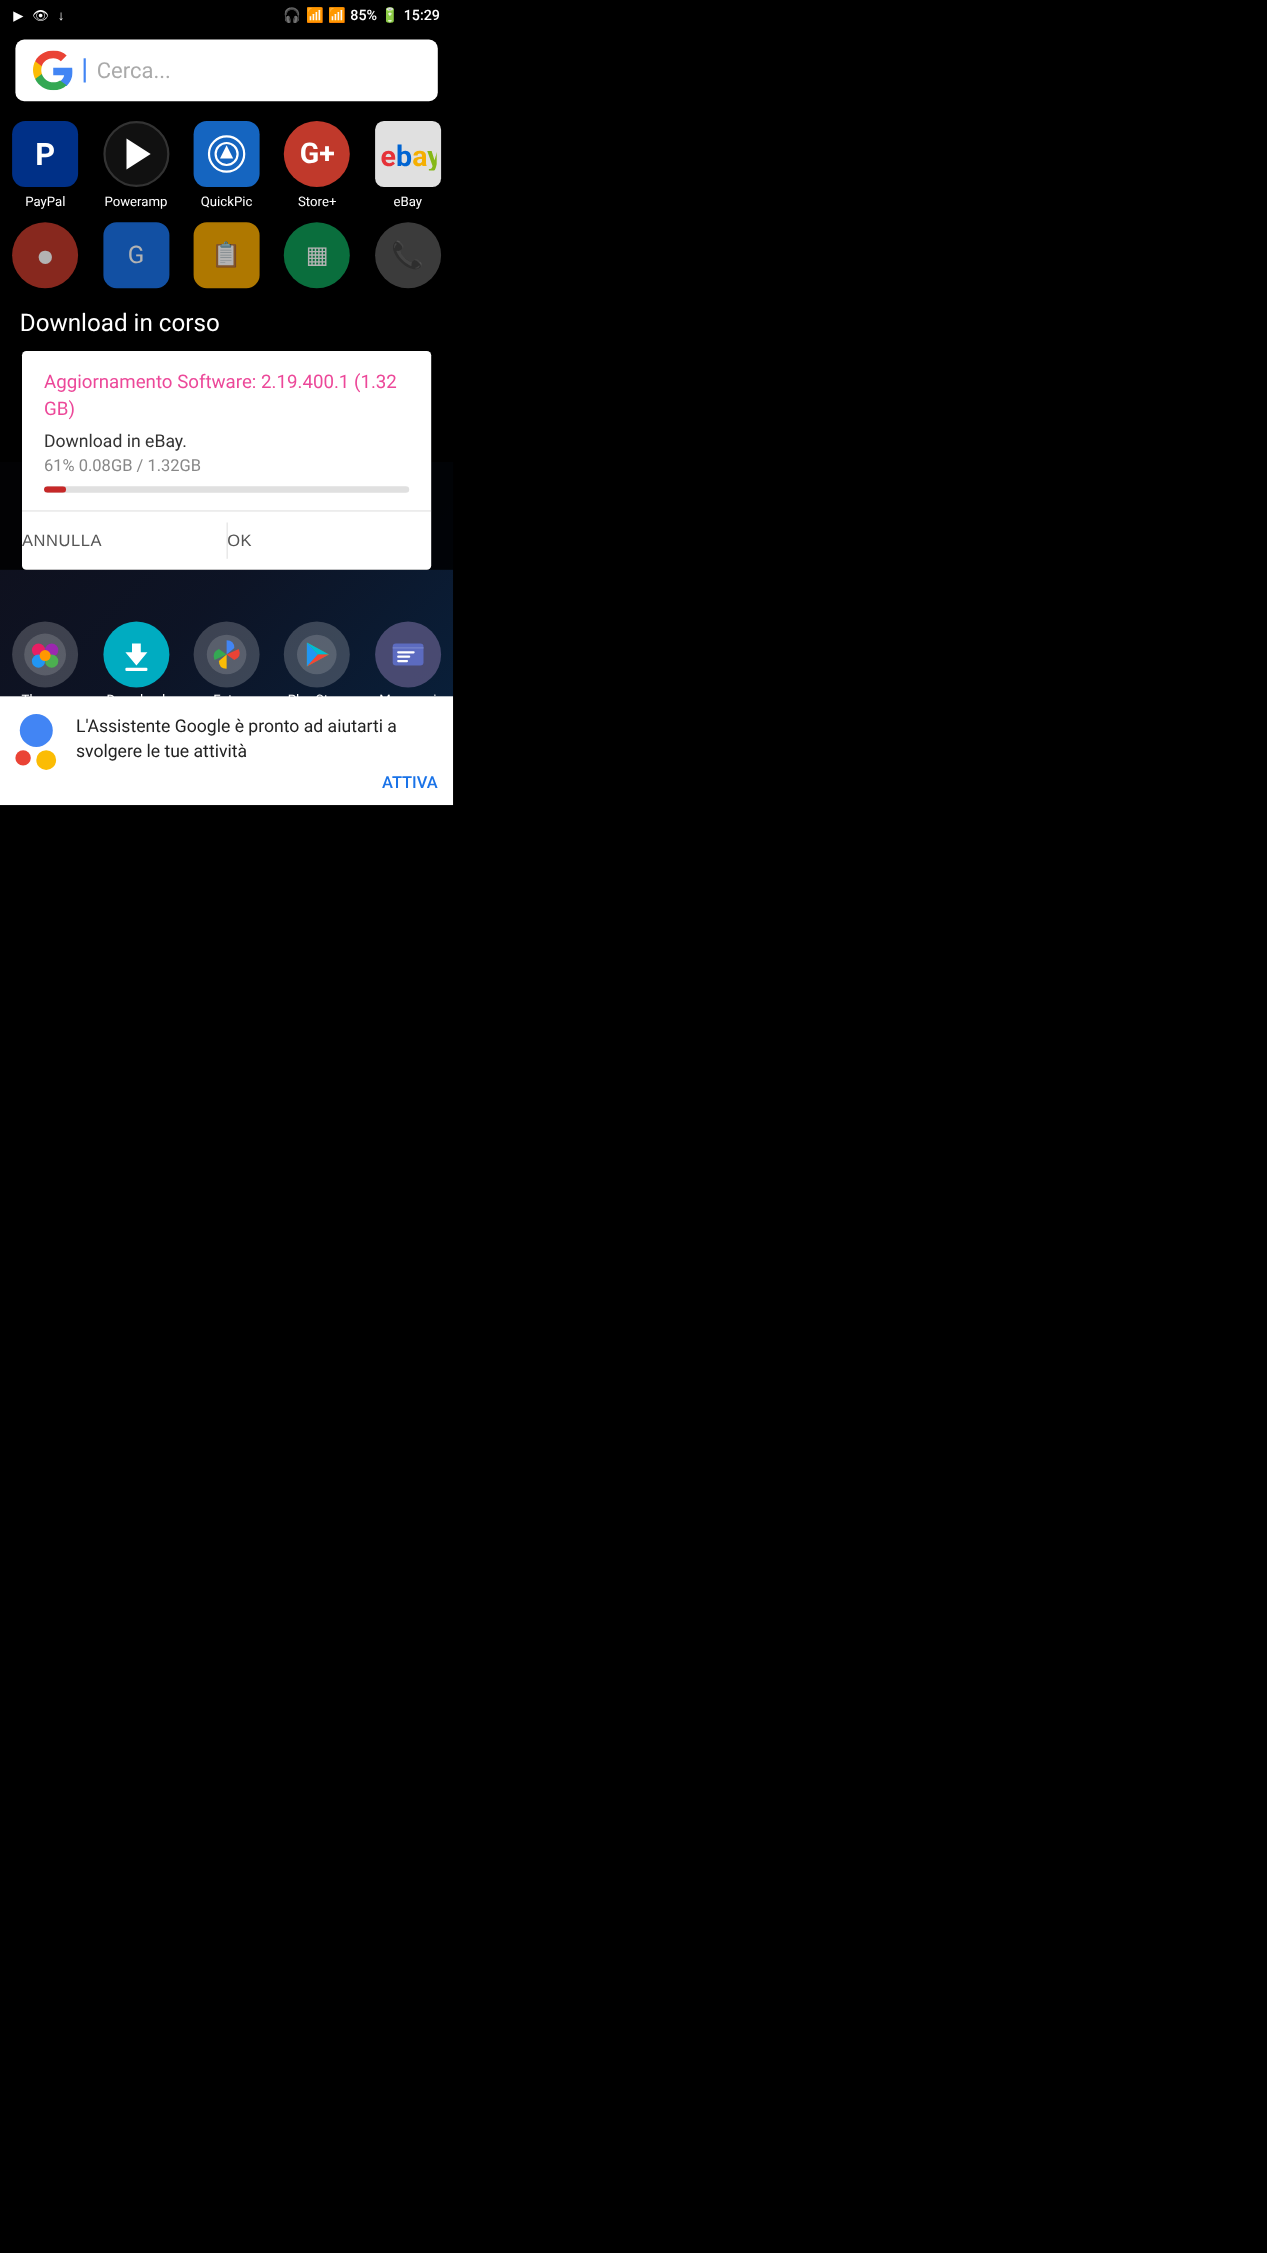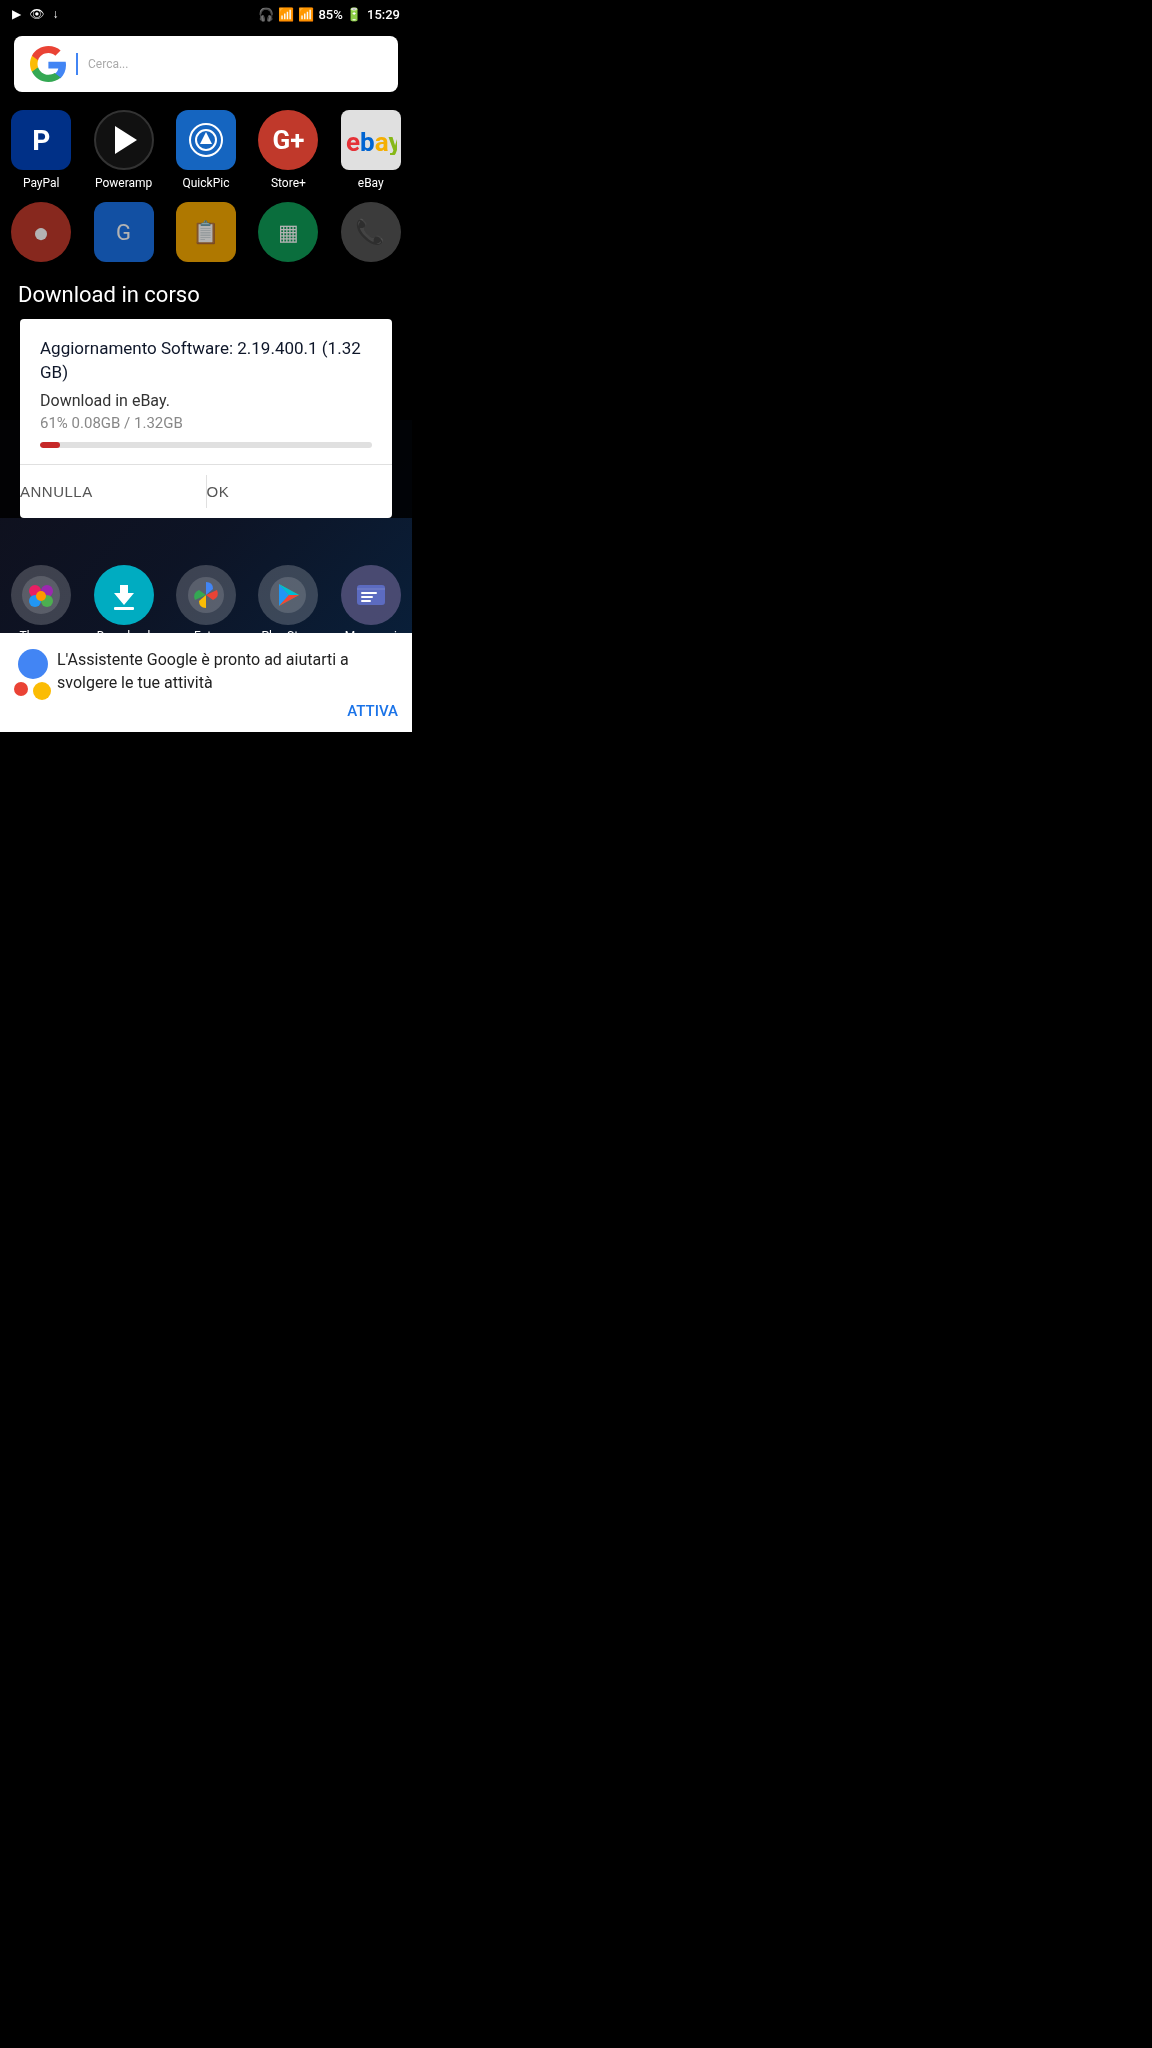--- a/index.html
+++ b/index.html
@@ -121,21 +121,21 @@
       background: #fff;
       border-radius: 4px;
       overflow: hidden;
       margin: 0 2px;
     }
     .dialog-content {
       padding: 18px 20px 14px;
     }
     .dialog-title {
       font-size: 17px;
-      color: #0f172a;
+      color: #ec4899;
       margin-bottom: 6px;
       line-height: 1.4;
     }
     .dialog-subtitle {
       font-size: 16px;
       color: #333;
       margin-bottom: 4px;
     }
     .dialog-progress-text {
       font-size: 15px;
@@ -215,21 +215,21 @@
     
     .assistant-banner {
       position: absolute;
       bottom: 0;
       left: 0;
       right: 0;
       background: #fff;
       display: flex;
       align-items: flex-start;
       padding: 16px 14px 12px;
-      gap: 6px;
+      gap: 18px;
     }
     .assistant-logo {
       display: flex;
       flex-direction: column;
       align-items: center;
       gap: 3px;
       flex-shrink: 0;
     }
     .dot-blue { width: 30px; height: 30px; border-radius: 50%; background: #4285f4; }
     .dot-row { display: flex; gap: 5px; }
@@ -299,21 +299,21 @@
 
 <div class="search-bar">
 
   <svg class="google-logo" viewBox="0 0 46 46" xmlns="http://www.w3.org/2000/svg">
     <path fill="#4285F4" d="M46 24.6c0-1.6-.1-3.1-.4-4.6H23.5v8.7h12.7c-.5 2.8-2.2 5.2-4.7 6.8v5.6h7.6C43.3 37.1 46 31.3 46 24.6z"></path>
     <path fill="#34A853" d="M23.5 46c6.4 0 11.7-2.1 15.6-5.8l-7.6-5.6c-2.1 1.4-4.8 2.2-8 2.2-6.1 0-11.3-4.1-13.2-9.7H2.5v5.8C6.4 40.9 14.4 46 23.5 46z"></path>
     <path fill="#FBBC05" d="M10.3 27.1c-.5-1.4-.7-2.9-.7-4.5s.3-3.1.7-4.5v-5.8H2.5C.9 15.5 0 19.1 0 22.6s.9 7.1 2.5 10.3l7.8-5.8z"></path>
     <path fill="#EA4335" d="M23.5 9c3.4 0 6.5 1.2 8.9 3.5l6.7-6.7C35.2 2.1 29.9 0 23.5 0 14.4 0 6.4 5.1 2.5 12.3l7.8 5.8c1.9-5.6 7.1-9.1 13.2-9.1z"></path>
   </svg>
   <span class="search-cursor"></span>
-  <span style="font-size:12px;color:#aaa;">Cerca...</span>
+  <span style="font-size:20px;color:#aaa;">Cerca...</span>
 </div>
 
 <div class="app-row">
   <div class="app-item">
     <div class="app-icon icon-paypal">
       <span style="color:#fff;font-weight:bold;font-size:28px;">P</span>
     </div>
     <span class="app-label">PayPal</span>
   </div>
   <div class="app-item">

